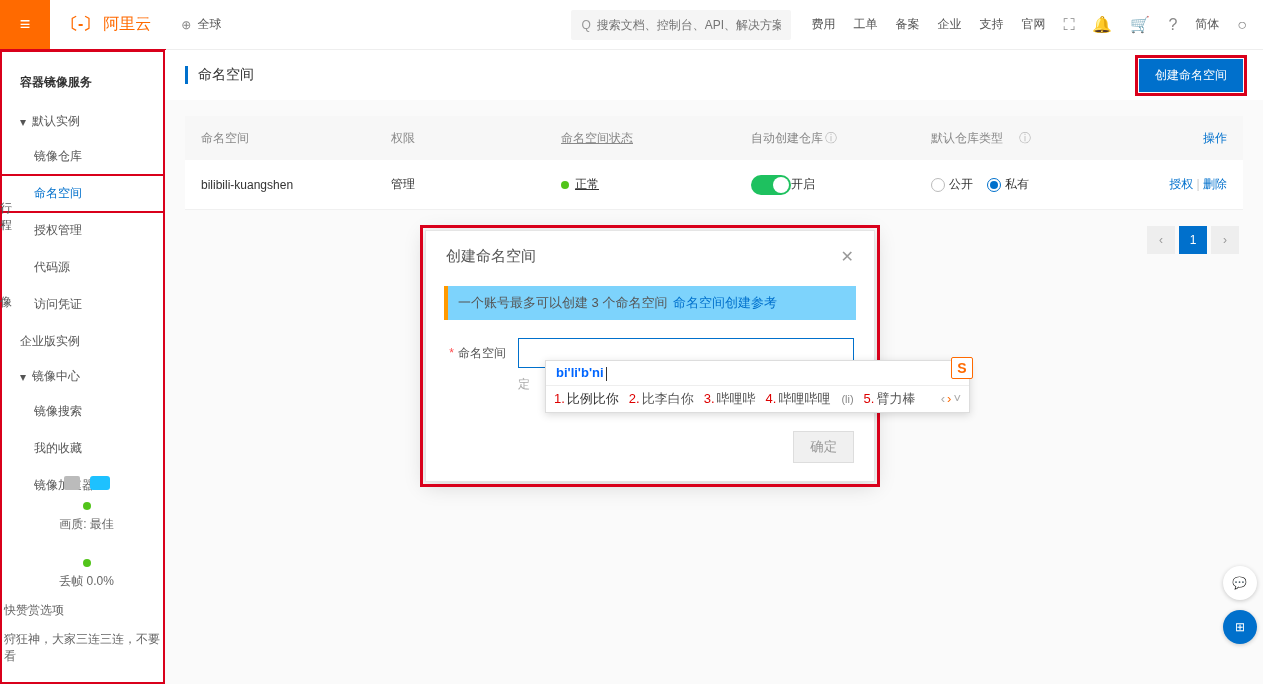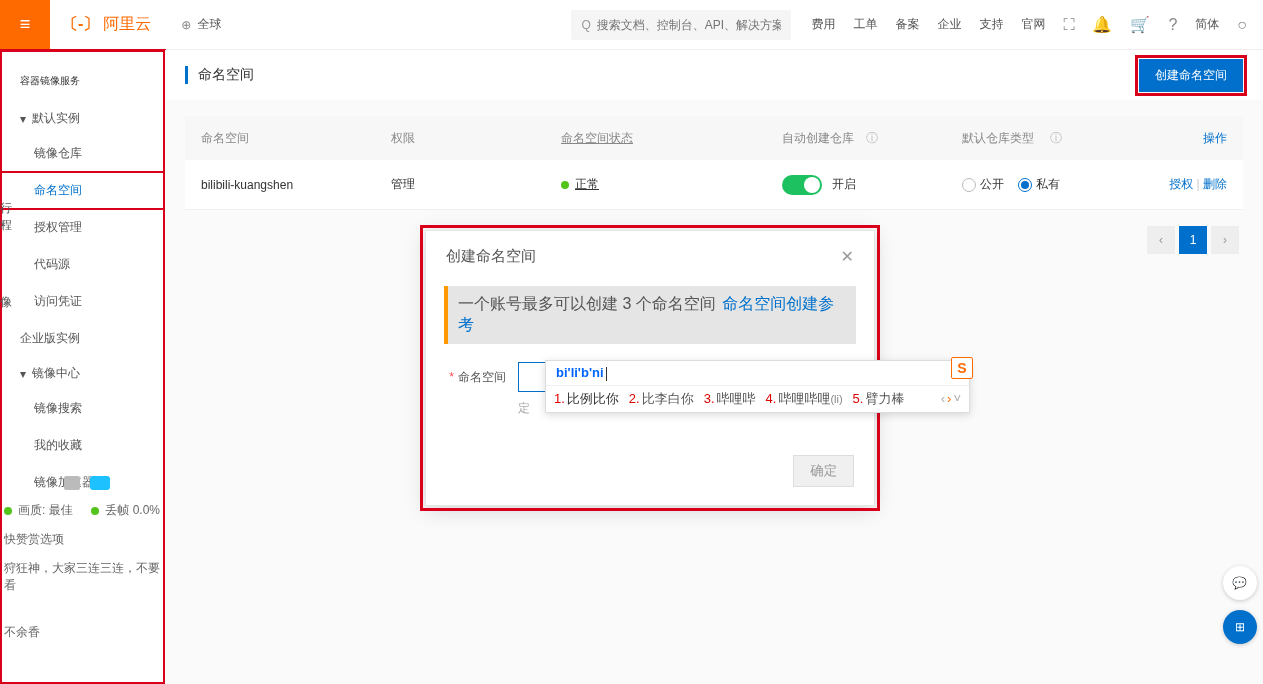--- a/index.html
+++ b/index.html
@@ -15,41 +15,41 @@
     .region-icon { color: #888; }
     .header-search { margin-left: auto; display: flex; align-items: center; background: #f5f5f5; border-radius: 2px; padding: 0 10px; height: 30px; width: 220px; color: #999; }
     .header-search input { border: none; background: transparent; outline: none; flex: 1; margin-left: 6px; font-size: 12px; }
     .header-nav { display: flex; align-items: center; gap: 18px; margin-left: 20px; color: #555; }
     .header-nav > span, .header-nav > div { cursor: pointer; }
     .hn-icon { font-size: 16px; color: #888; }
 
     
     .main { display: flex; height: calc(684px - 50px); }
     .sidebar { width: 165px; border-right: 1px solid #eee; padding-top: 14px; position: relative; outline: 3px solid #d9001b; outline-offset: -2px; }
-    .sidebar-title { font-weight: 400; font-size: 10px; padding: 10px 20px 14px; }
+    .sidebar-title { font-weight: 700; font-size: 12px; padding: 10px 20px 14px; }
     .side-group-lbl { display: flex; align-items: center; padding: 8px 20px; font-size: 12px; color: #555; gap: 6px; cursor: pointer; }
     .side-item { display: block; padding: 10px 20px 10px 34px; color: #555; cursor: pointer; }
     .side-item.active { color: #0070cc; position: relative; outline: 2px solid #d9001b; outline-offset: -1px; }
     .side-group2 .side-item { padding-left: 34px; }
 
     
     .content { flex: 1; background: #fafafa; position: relative; }
     .breadcrumb-bar { display: flex; align-items: center; height: 50px; padding: 0 20px; justify-content: space-between; background: #fff; }
     .bc-left { display: flex; align-items: center; gap: 10px; }
     .bc-accent { border-left: 3px solid #0070cc; padding-left: 10px; font-size: 14px; color: #333; }
     .create-btn { background: #0070cc; color: #fff; border: none; padding: 8px 16px; cursor: pointer; font-size: 12px; outline: 3px solid #d9001b; outline-offset: 1px; }
 
     .table { margin: 16px 20px 0; background: #fff; }
     .thead, .trow { display: flex; align-items: center; padding: 0 16px; }
     .thead { height: 44px; background: #f7f7f7; color: #888; font-size: 12px; }
     .trow { height: 50px; border-bottom: 1px solid #f0f0f0; }
     .col-ns { flex: 0 0 190px; }
     .col-perm { flex: 0 0 170px; }
     .col-status { flex: 0 0 190px; display: flex; align-items: center; gap: 6px; text-decoration: underline; }
-    .col-auto { flex: 0 0 180px; display: flex; align-items: center; gap: 10px; margin-left: 31px; }
+    .col-auto { flex: 0 0 180px; display: flex; align-items: center; gap: 0; }
     .col-type { flex: 0 0 170px; display: flex; align-items: center; gap: 14px; }
     .col-ops { flex: 1; text-align: right; color: #0070cc; }
     .col-ops span { cursor: pointer; }
     .info-ico { color: #bbb; margin-left: 2px; }
     .status-dot { width: 8px; height: 8px; border-radius: 50%; background: #52c41a; display: inline-block; }
 
     .toggle { width: 40px; height: 20px; background: #1ec15f; border-radius: 10px; position: relative; cursor: pointer; }
     .toggle::after { content: ""; width: 16px; height: 16px; background: #fff; border-radius: 50%; position: absolute; right: 2px; top: 2px; }
 
     .radio { display: inline-flex; align-items: center; gap: 4px; cursor: pointer; }
@@ -60,45 +60,45 @@
     .pager { display: flex; justify-content: flex-end; gap: 4px; margin: 16px 24px; }
     .pager-btn { width: 28px; height: 28px; display: flex; align-items: center; justify-content: center; background: #eee; color: #999; cursor: pointer; }
     .pager-btn.active { background: #0070cc; color: #fff; }
 
     
     .modal-wrap { position: absolute; left: 0; top: 0; right: 0; bottom: 0; }
     .modal { position: absolute; left: 425px; top: 230px; width: 450px; background: #fff; border: 1px solid #e5e5e5; box-shadow: 0 4px 20px rgba(0,0,0,0.15); outline: 3px solid #d9001b; outline-offset: 2px; }
     .modal-hd { display: flex; align-items: center; justify-content: space-between; padding: 16px 20px; }
     .modal-hd h3 { font-size: 15px; font-weight: 500; color: #555; }
     .modal-close { font-size: 16px; color: #999; cursor: pointer; }
-    .modal-alert { margin: 4px 18px 14px; background: #e5e5e5; border-left: 4px solid #ff9900; padding: 8px 10px; color: #555; font-size: 16px; }
+    .modal-alert { margin: 4px 18px 14px; background: #7dd3fc; border-left: 4px solid #ff9900; padding: 8px 10px; color: #555; font-size: 13px; }
     .modal-alert a { color: #0070cc; text-decoration: none; margin-left: 2px; }
     .form-row { display: flex; align-items: center; padding: 4px 20px 8px; gap: 12px; }
     .req { color: #ff4d4f; margin-right: 4px; }
     .form-lbl { width: 60px; text-align: right; color: #555; }
     .form-input { flex: 1; height: 30px; border: 1px solid #0070cc; outline: none; padding: 0 8px; }
     .modal-ft { display: flex; justify-content: flex-end; padding: 30px 20px 18px; }
     .ok-btn { background: #f0f0f0; color: #999; border: 1px solid #ddd; padding: 6px 16px; cursor: pointer; }
 
     
     .ime { position: absolute; left: 545px; top: 360px; background: #fff; border: 1px solid #ddd; box-shadow: 0 2px 8px rgba(0,0,0,0.15); min-width: 425px; }
     .ime-in { padding: 4px 10px; color: #0066ff; font-weight: 600; font-size: 13px; border-bottom: 1px solid #eee; }
     .ime-in::after { content: ""; display: inline-block; width: 1px; height: 14px; background: #333; vertical-align: middle; margin-left: 2px; animation: blink 1s infinite; }
     @keyframes blink { 50% { opacity: 0; } }
     .ime-cands { display: flex; align-items: center; padding: 4px 8px; gap: 10px; font-size: 13px; }
     .cand { color: #555; }
     .cand .n { color: #d00; margin-right: 2px; }
     .cand.first { color: #333; }
-    .cand-tail { color: #888; font-size: 11px; }
+    .cand-tail { color: #888; font-size: 11px; margin-left: 11px; }
     .ime-nav { margin-left: auto; display: flex; gap: 2px; color: #aaa; }
     .ime-logo { position: absolute; right: -4px; top: -4px; width: 22px; height: 22px; background: #fff; border: 1px solid #ff6a00; color: #ff6a00; font-weight: bold; display: flex; align-items: center; justify-content: center; border-radius: 2px; font-size: 14px; }
 
     
     .underlay { position: absolute; left: 4px; top: 470px; width: 165px; color: #666; font-size: 12px; pointer-events: none; }
-    .underlay .row { margin-top: 12px; }
+    .underlay .row { margin-top: 12px; flex-direction: column; }
     .under-strip { position: absolute; left: 0; top: 200px; width: 18px; color: #555; font-size: 12px; writing-mode: horizontal-tb; }
     .under-strip div { margin-bottom: 14px; }
     .qicons { display: flex; gap: 10px; padding: 6px 0 0 60px; }
     .q-a { width: 16px; height: 14px; background: #bbb; border-radius: 2px; }
     .q-b { width: 20px; height: 14px; background: #1ec1ff; border-radius: 3px; }
     .q-dots { display: flex; align-items: center; gap: 6px; }
     .gdot { width: 8px; height: 8px; border-radius: 50%; background: #52c41a; }
 
     
     .float-right { position: absolute; right: 6px; bottom: 40px; display: flex; flex-direction: column; gap: 10px; }

